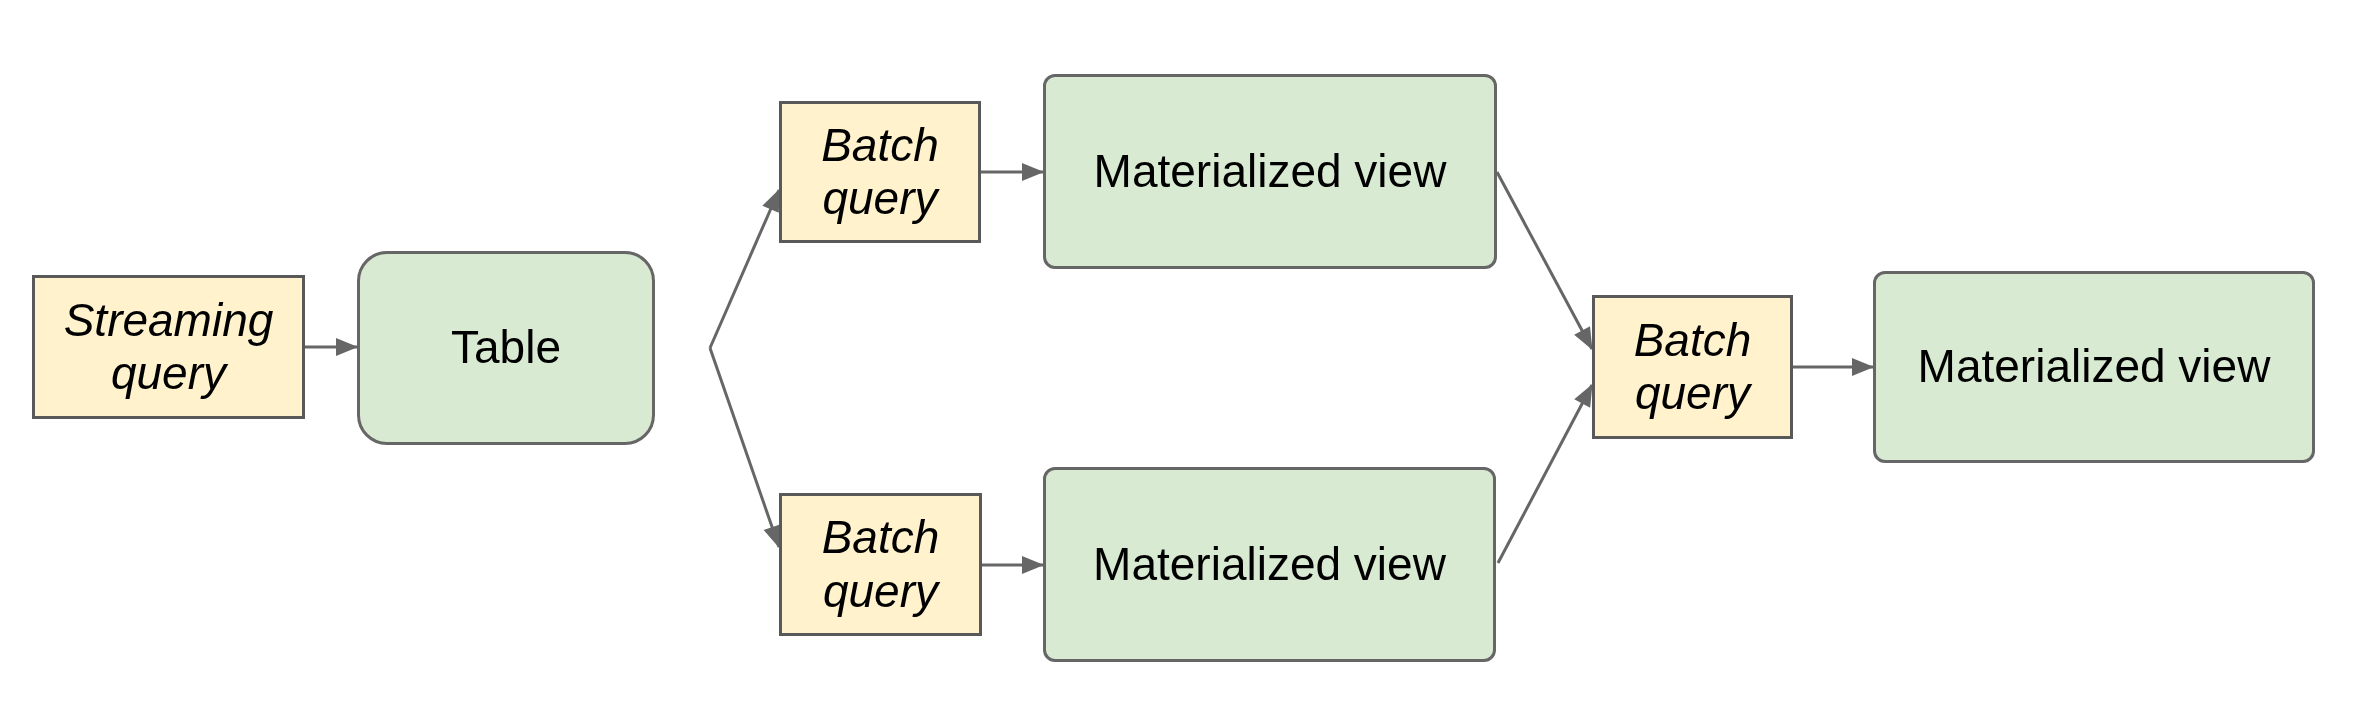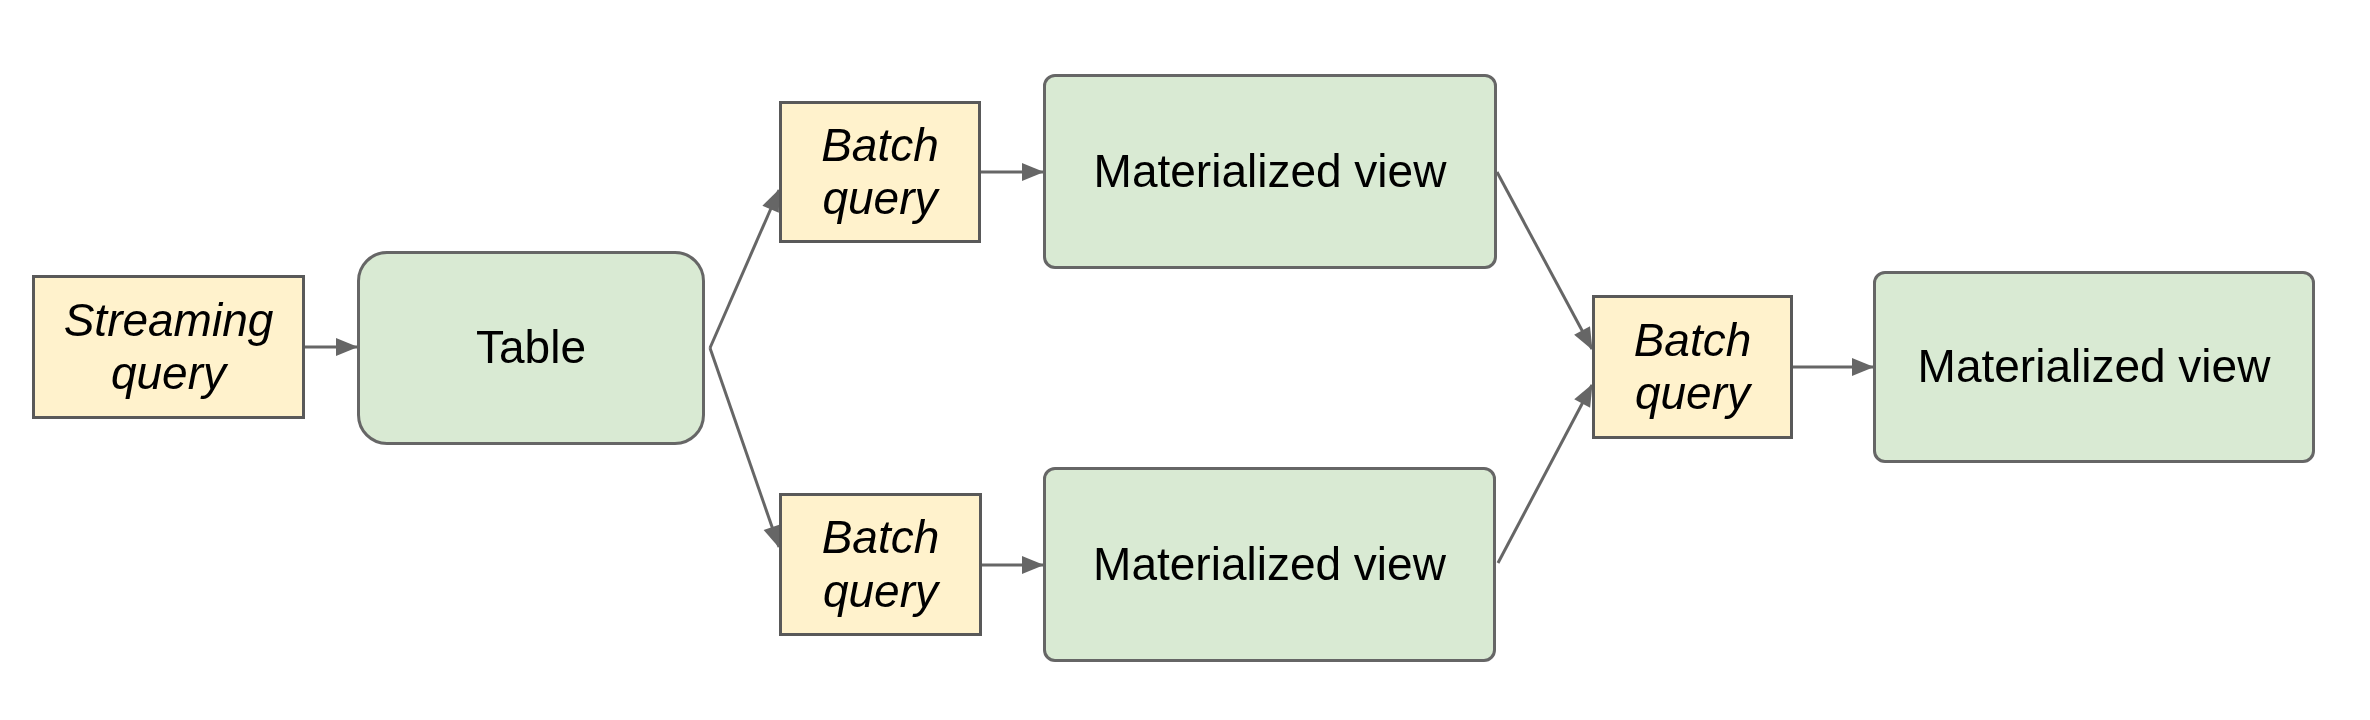--- a/index.html
+++ b/index.html
@@ -41,21 +41,21 @@
   }
   .node.query {
     border-radius: 0;
     font-style: italic;
   }
   .node.view {
     border-radius: 12px;
   }
   
   #node-streaming-query     { left: 32px;   top: 275px; width: 273px; height: 144px; }
-  #node-table               { left: 357px;  top: 251px; width: 348px; height: 194px; border-radius: 30px; align-items: center; }
+  #node-table               { left: 357px;  top: 251px; width: 298px; height: 194px; border-radius: 30px; align-items: center; }
   #node-batch-query-top     { left: 779px;  top: 101px; width: 202px; height: 142px; }
   #node-materialized-view-top    { left: 1043px; top: 74px;  width: 454px; height: 195px; }
   #node-batch-query-bottom  { left: 779px;  top: 493px; width: 203px; height: 143px; }
   #node-materialized-view-bottom { left: 1043px; top: 467px; width: 453px; height: 195px; }
   #node-batch-query-right   { left: 1592px; top: 295px; width: 201px; height: 144px; }
   #node-materialized-view-right  { left: 1873px; top: 271px; width: 442px; height: 192px; }
 </style>
 </head>
 <body>
 

